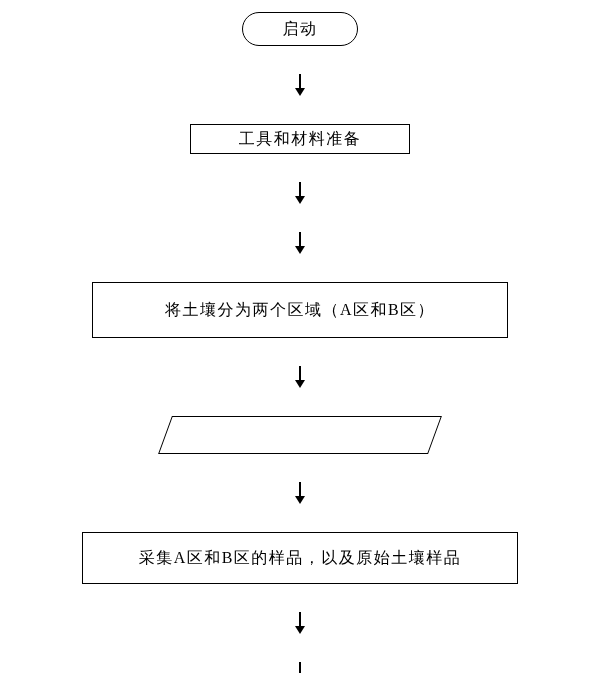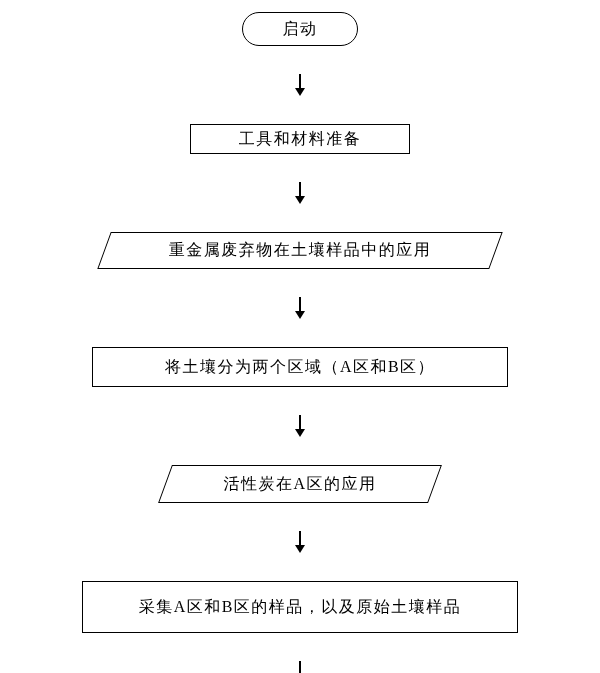--- a/index.html
+++ b/index.html
@@ -73,42 +73,37 @@
 
   <div class="node rect" style="width:220px;height:30px">
     <span>工具和材料准备</span>
   </div>
 
   <div class="arrow">
     <span class="line"></span>
     <span class="head"></span>
   </div>
 
-  <div class="node para" style="width:412px;height:37px">
-    <span class="shape"></span>
-    <span class="label">重金属废弃物在土壤样品中的应用</span>
-  </div>
 
   <div class="arrow">
     <span class="line"></span>
     <span class="head"></span>
   </div>
 
-  <div class="node rect" style="width:416px;height:40px">
+  <div class="node rect" style="width:416px;height:56px">
     <span>将土壤分为两个区域（A区和B区）</span>
   </div>
 
   <div class="arrow">
     <span class="line"></span>
     <span class="head"></span>
   </div>
 
   <div class="node para" style="width:290px;height:38px">
     <span class="shape"></span>
-    <span class="label">活性炭在A区的应用</span>
   </div>
 
   <div class="arrow">
     <span class="line"></span>
     <span class="head"></span>
   </div>
 
   <div class="node rect" style="width:436px;height:52px">
     <span>采集A区和B区的样品，以及原始土壤样品</span>
   </div>

